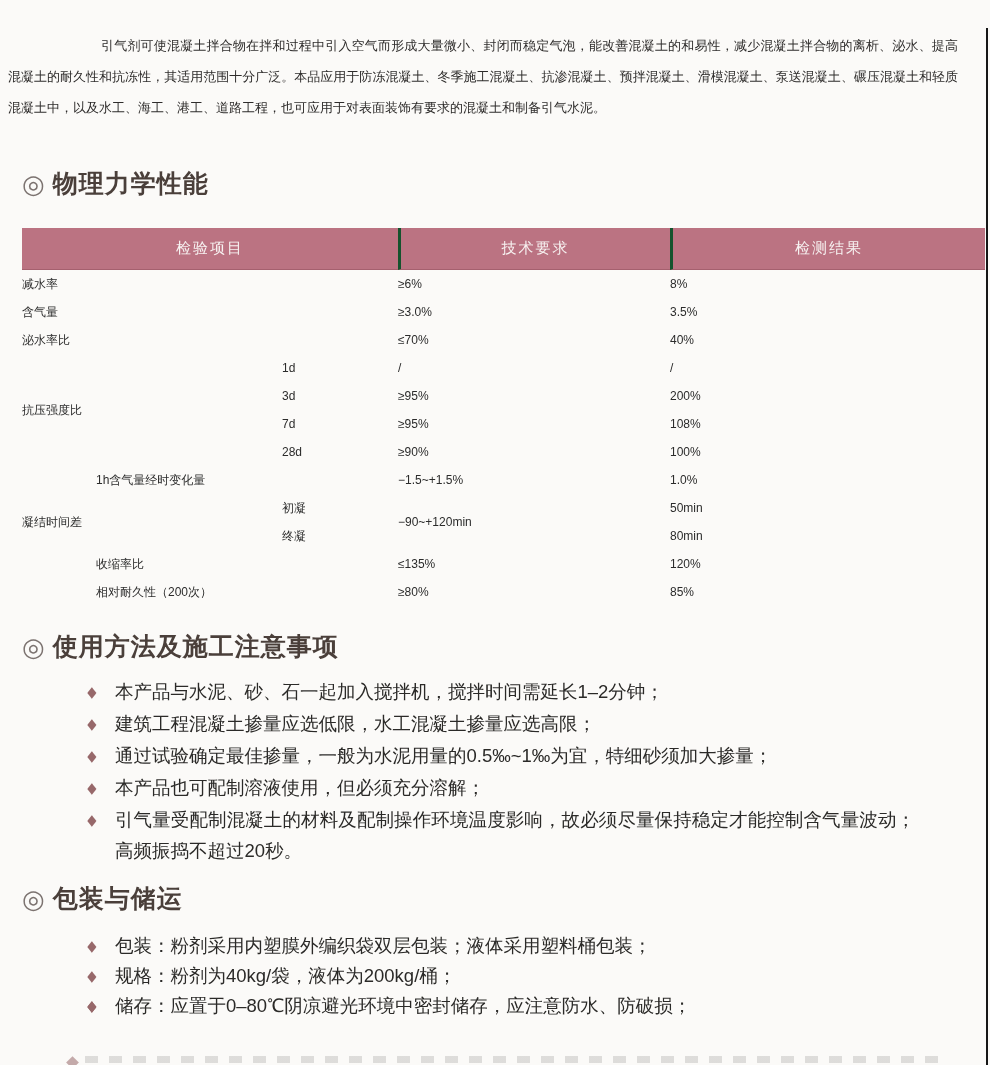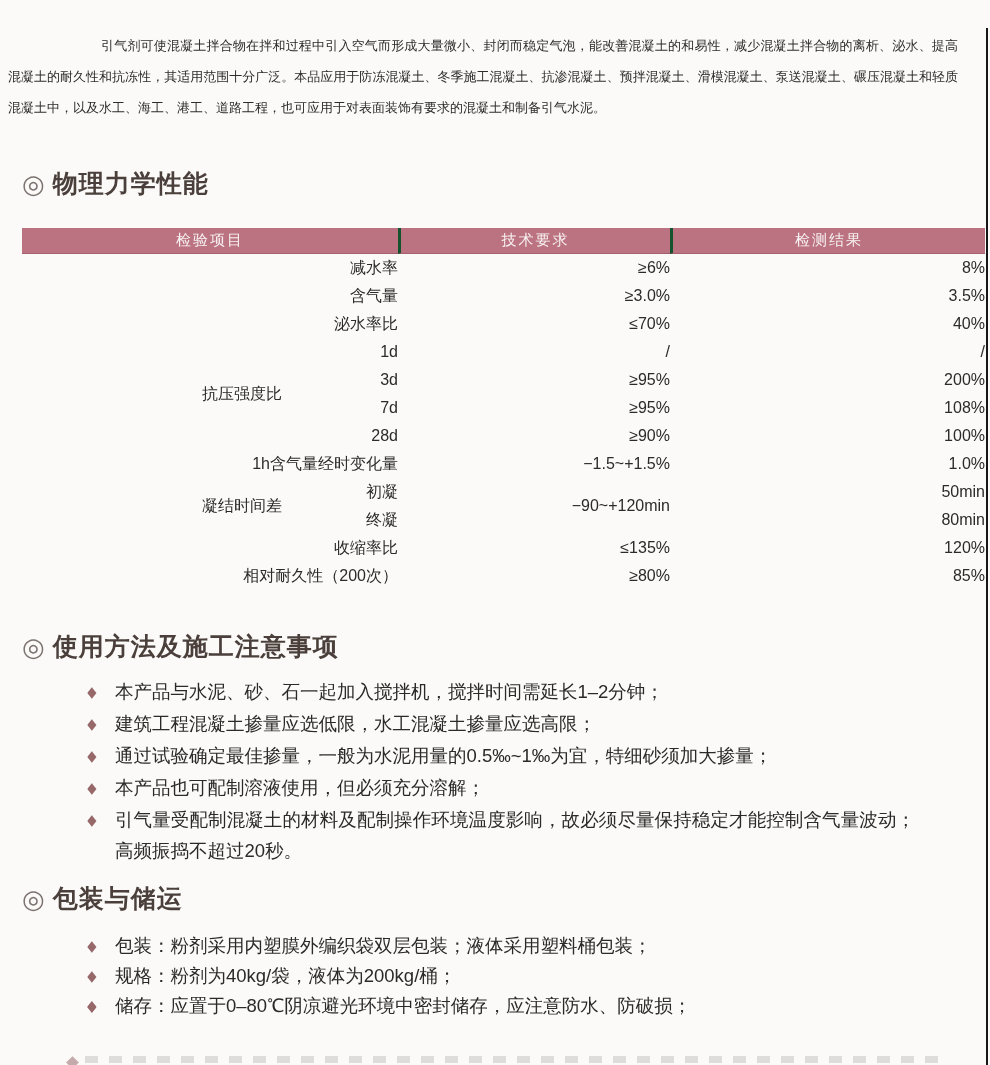--- a/index.html
+++ b/index.html
@@ -40,27 +40,27 @@
     position:absolute;left:22px;top:228px;width:963px;
     border-collapse:separate;border-spacing:0;table-layout:fixed;
   }
   .spec-table col.c-main{width:260px;}
   .spec-table col.c-sub{width:116px;}
   .spec-table col.c-req{width:272px;}
   .spec-table col.c-res{width:315px;}
   .spec-table th{
     background:#bb7382;color:#f7f2f1;
     font-weight:400;font-size:15px;letter-spacing:2px;
-    height:25px;padding:0;text-align:center;
+    height:25px;padding:8px;text-align:center;
     border-bottom:1px solid #a5606e;
   }
   .spec-table th.sep{border-left:3px solid #14532d;}
   .spec-table td{
-    height:28px;padding:0;text-align:right;
-    font-size:16px;color:#2b2b2b;background:transparent;
+    height:28px;padding:0;text-align:left;
+    font-size:12px;color:#2b2b2b;background:transparent;
   }
   .spec-table td.shift{padding-left:74px;}
 
   
   .bullet-list{
     position:absolute;left:85px;list-style:none;margin:0;padding:0;width:830px;
   }
   #usage-list{top:676px;}
   #packaging-list{top:931px;}
   .bullet-list li{

